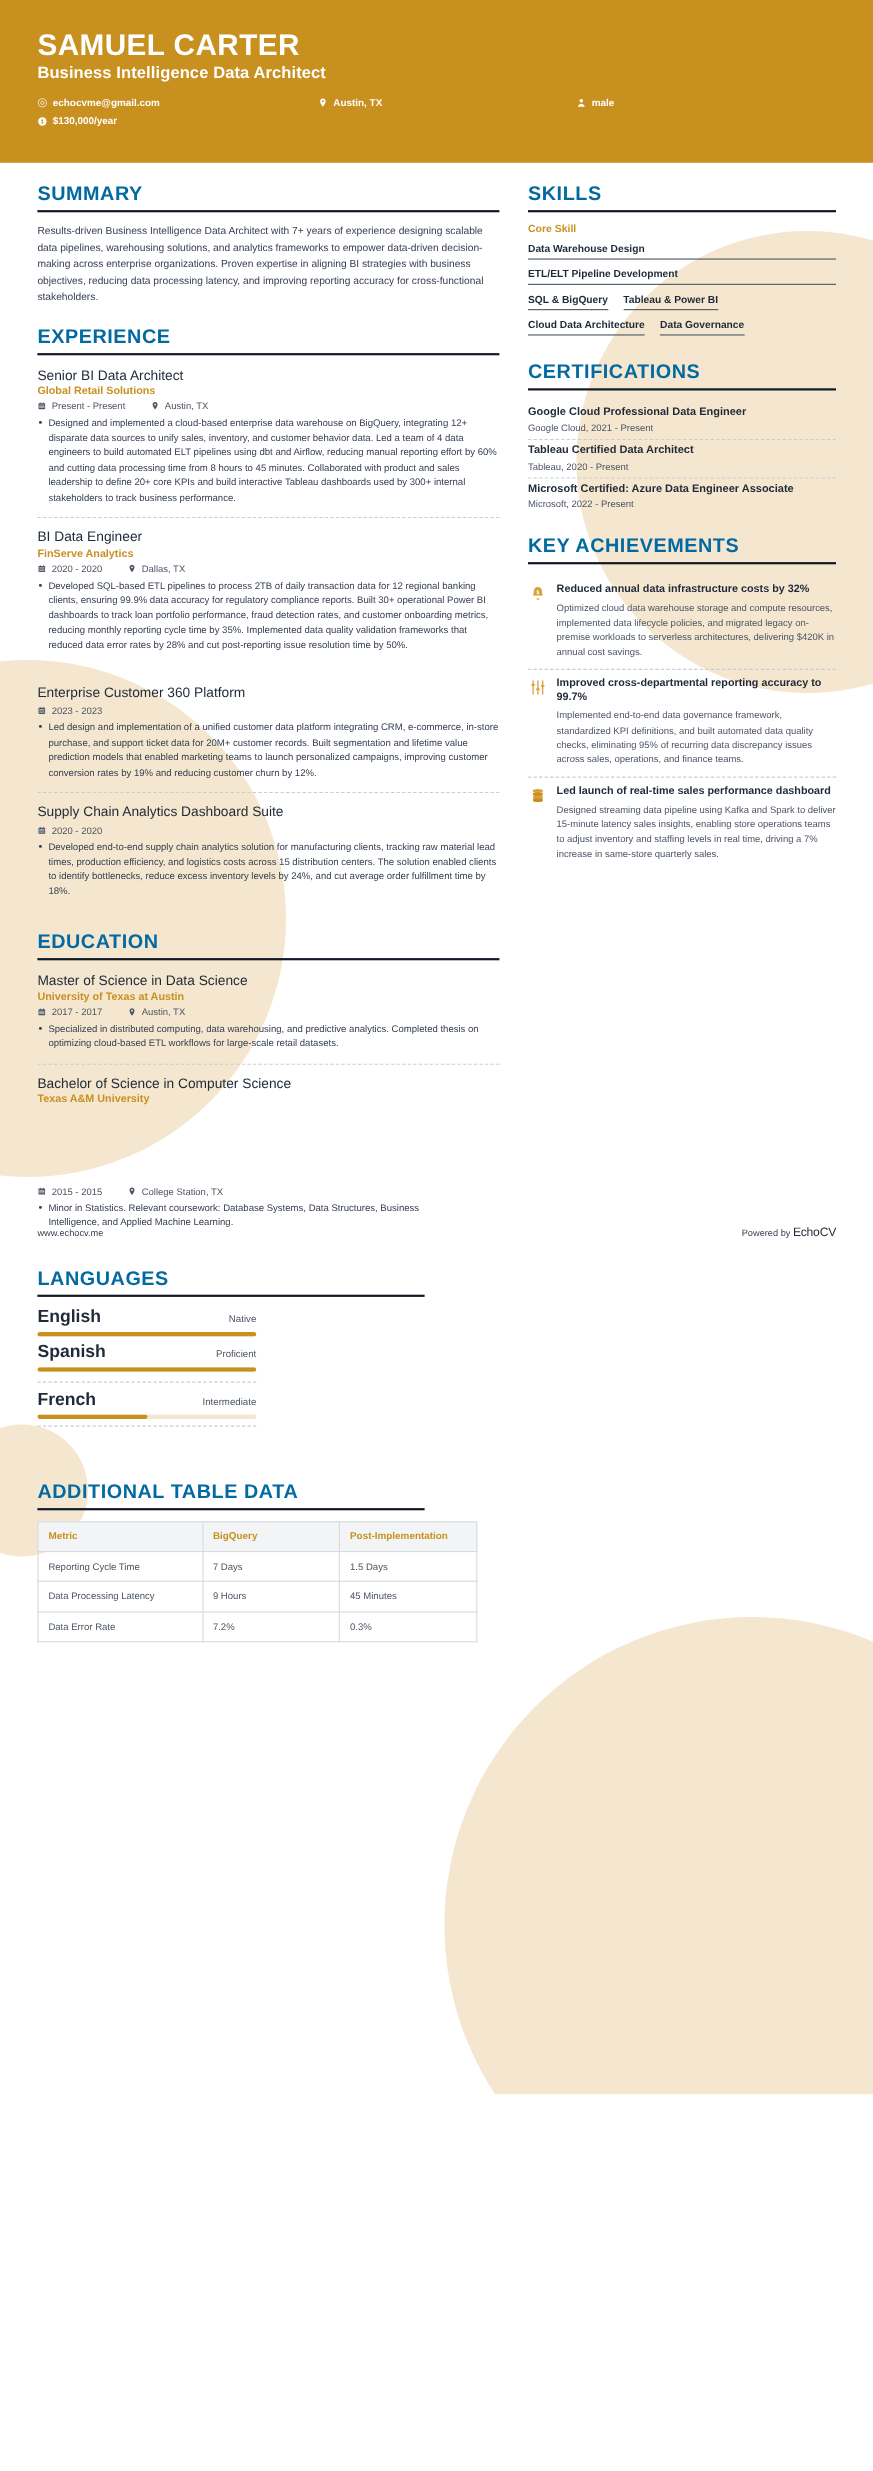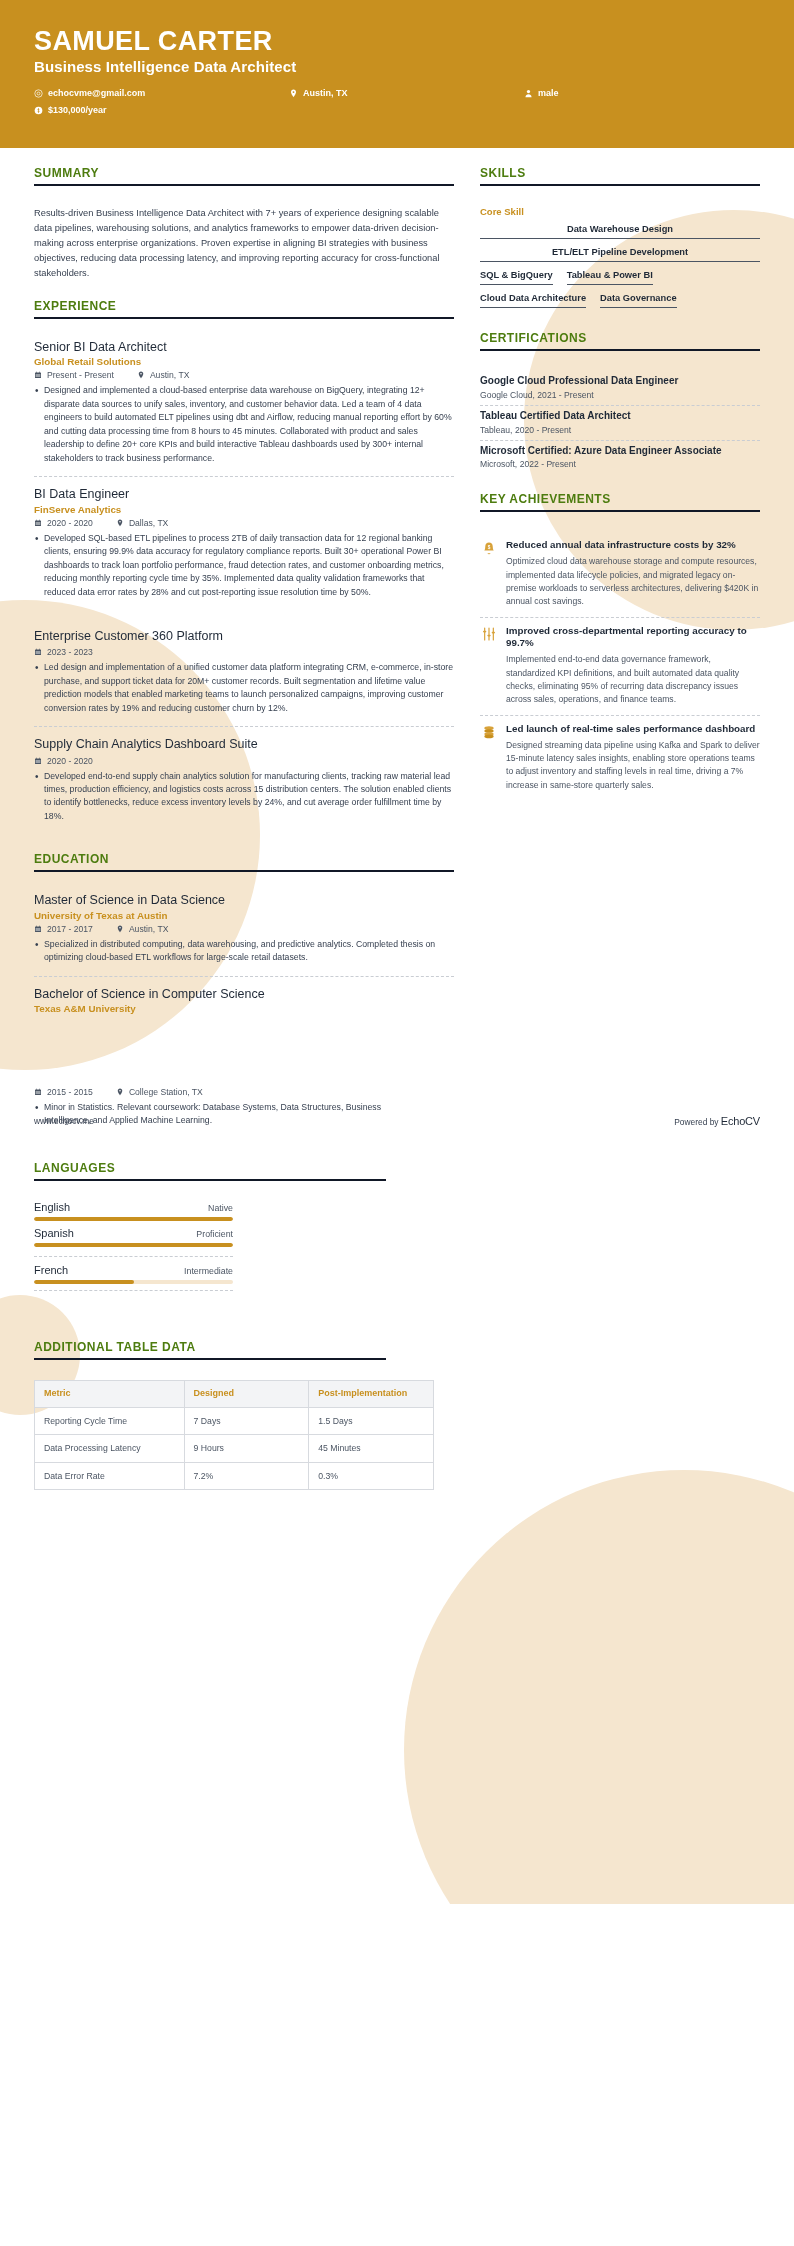--- a/index.html
+++ b/index.html
@@ -71,27 +71,27 @@
     display: flex;
     padding: 18px 34px 0 34px;
     gap: 26px;
     align-items: flex-start;
   }
   .col-left  { width: 420px; flex: 0 0 420px; }
   .col-right { width: 280px; flex: 0 0 280px; }
 
   
   .sec-h {
-    font-size: 12px;
-    font-weight: bold;
-    color: #4d7c0f;
+    font-size: 18px;
+    font-weight: bold;
+    color: #0369a1;
     letter-spacing: 0.5px;
     padding-bottom: 4px;
     border-bottom: 2px solid #111827;
-    margin-bottom: 20px;
+    margin-bottom: 10px;
   }
   .section { margin-bottom: 18px; }
 
   .summary-text {
     font-size: 9.3px;
     line-height: 1.62;
     color: #374151;
     text-align: left;
   }
 
@@ -150,21 +150,20 @@
   }
   .skill-rows { display: flex; flex-wrap: wrap; gap: 0 14px; }
   .skill-chip {
     font-size: 9.3px;
     font-weight: bold;
     color: #1f2937;
     border-bottom: 1px solid #4b5563;
     padding: 3px 0 4px 0;
     margin-bottom: 5px;
     white-space: nowrap;
-    text-align: center;
   }
 
   
   .cert { padding: 4px 0 5px 0; }
   .cert + .cert { border-top: 1px dashed #c9cdd3; }
   .cert-name {
     font-size: 10px;
     font-weight: bold;
     color: #1f2937;
     line-height: 1.28;
@@ -232,21 +231,21 @@
     flex-wrap: wrap;
     gap: 0 22px;
   }
   .lang-item { width: 199px; padding-bottom: 6px; }
   .lang-item.row2 { border-top: 1px dashed #c9cdd3; padding-top: 7px; margin-top: 3px;}
   .lang-top {
     display: flex;
     justify-content: space-between;
     align-items: baseline;
   }
-  .lang-name { font-size: 11px; font-weight: normal; color: #1f2937; }
+  .lang-name { font-size: 16px; font-weight: bold; color: #1f2937; }
   .lang-level { font-size: 8.8px; color: #4b5563; padding-left: 40px; }
   .lang-bar {
     margin-top: 4px;
     height: 4px;
     width: 100%;
     background: #f5e6cf;
     border-radius: 3px;
     overflow: hidden;
   }
   .lang-fill { height: 100%; background: #c8901f; border-radius: 3px; }
@@ -652,21 +651,21 @@
       <div class="sec-h">ADDITIONAL TABLE DATA</div>
       <table class="adt">
         <colgroup>
             <col class="c1">
             <col class="c2">
             <col class="c3">
           </colgroup>
         <thead>
           <tr>
             <th>Metric</th>
-            <th>Designed</th>
+            <th>BigQuery</th>
             <th>Post-Implementation</th>
           </tr>
         </thead>
         <tbody>
           <tr>
             <td>Reporting Cycle Time</td>
             <td>7 Days</td>
             <td>1.5 Days</td>
           </tr>
           <tr>

